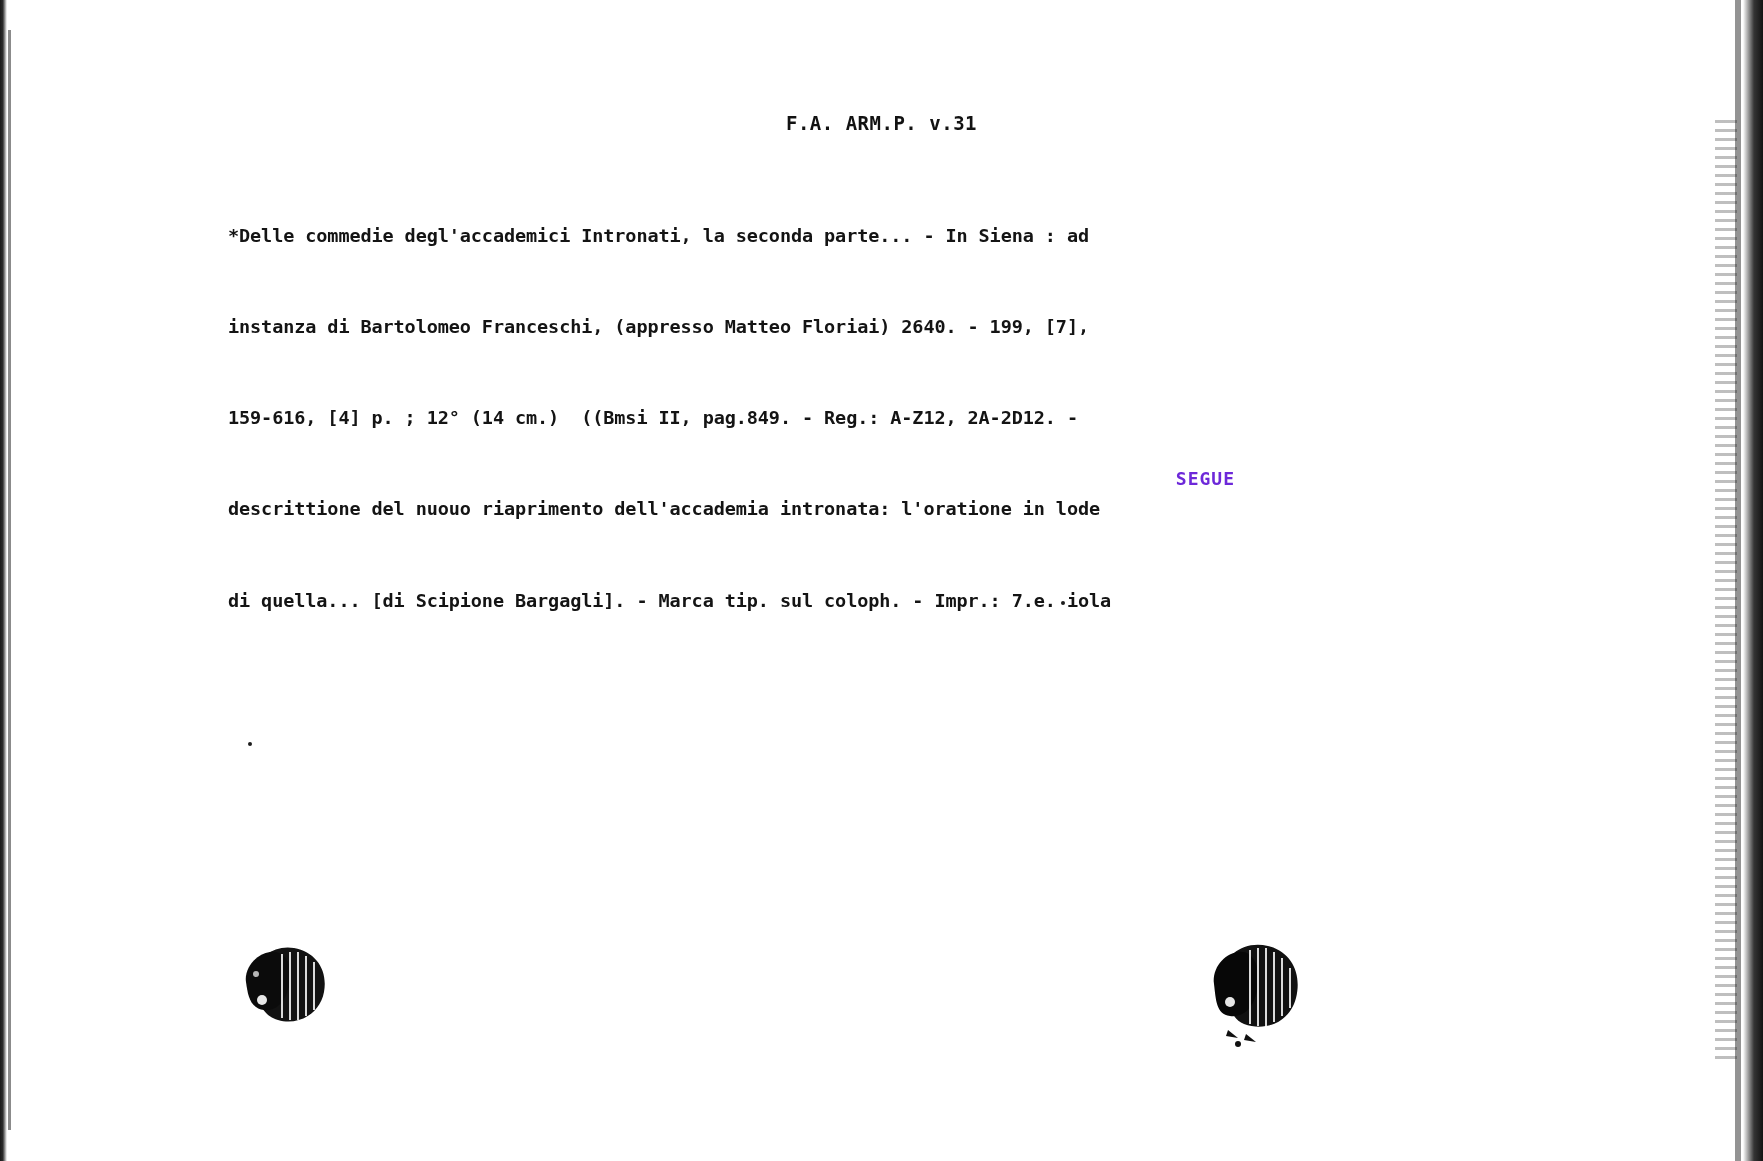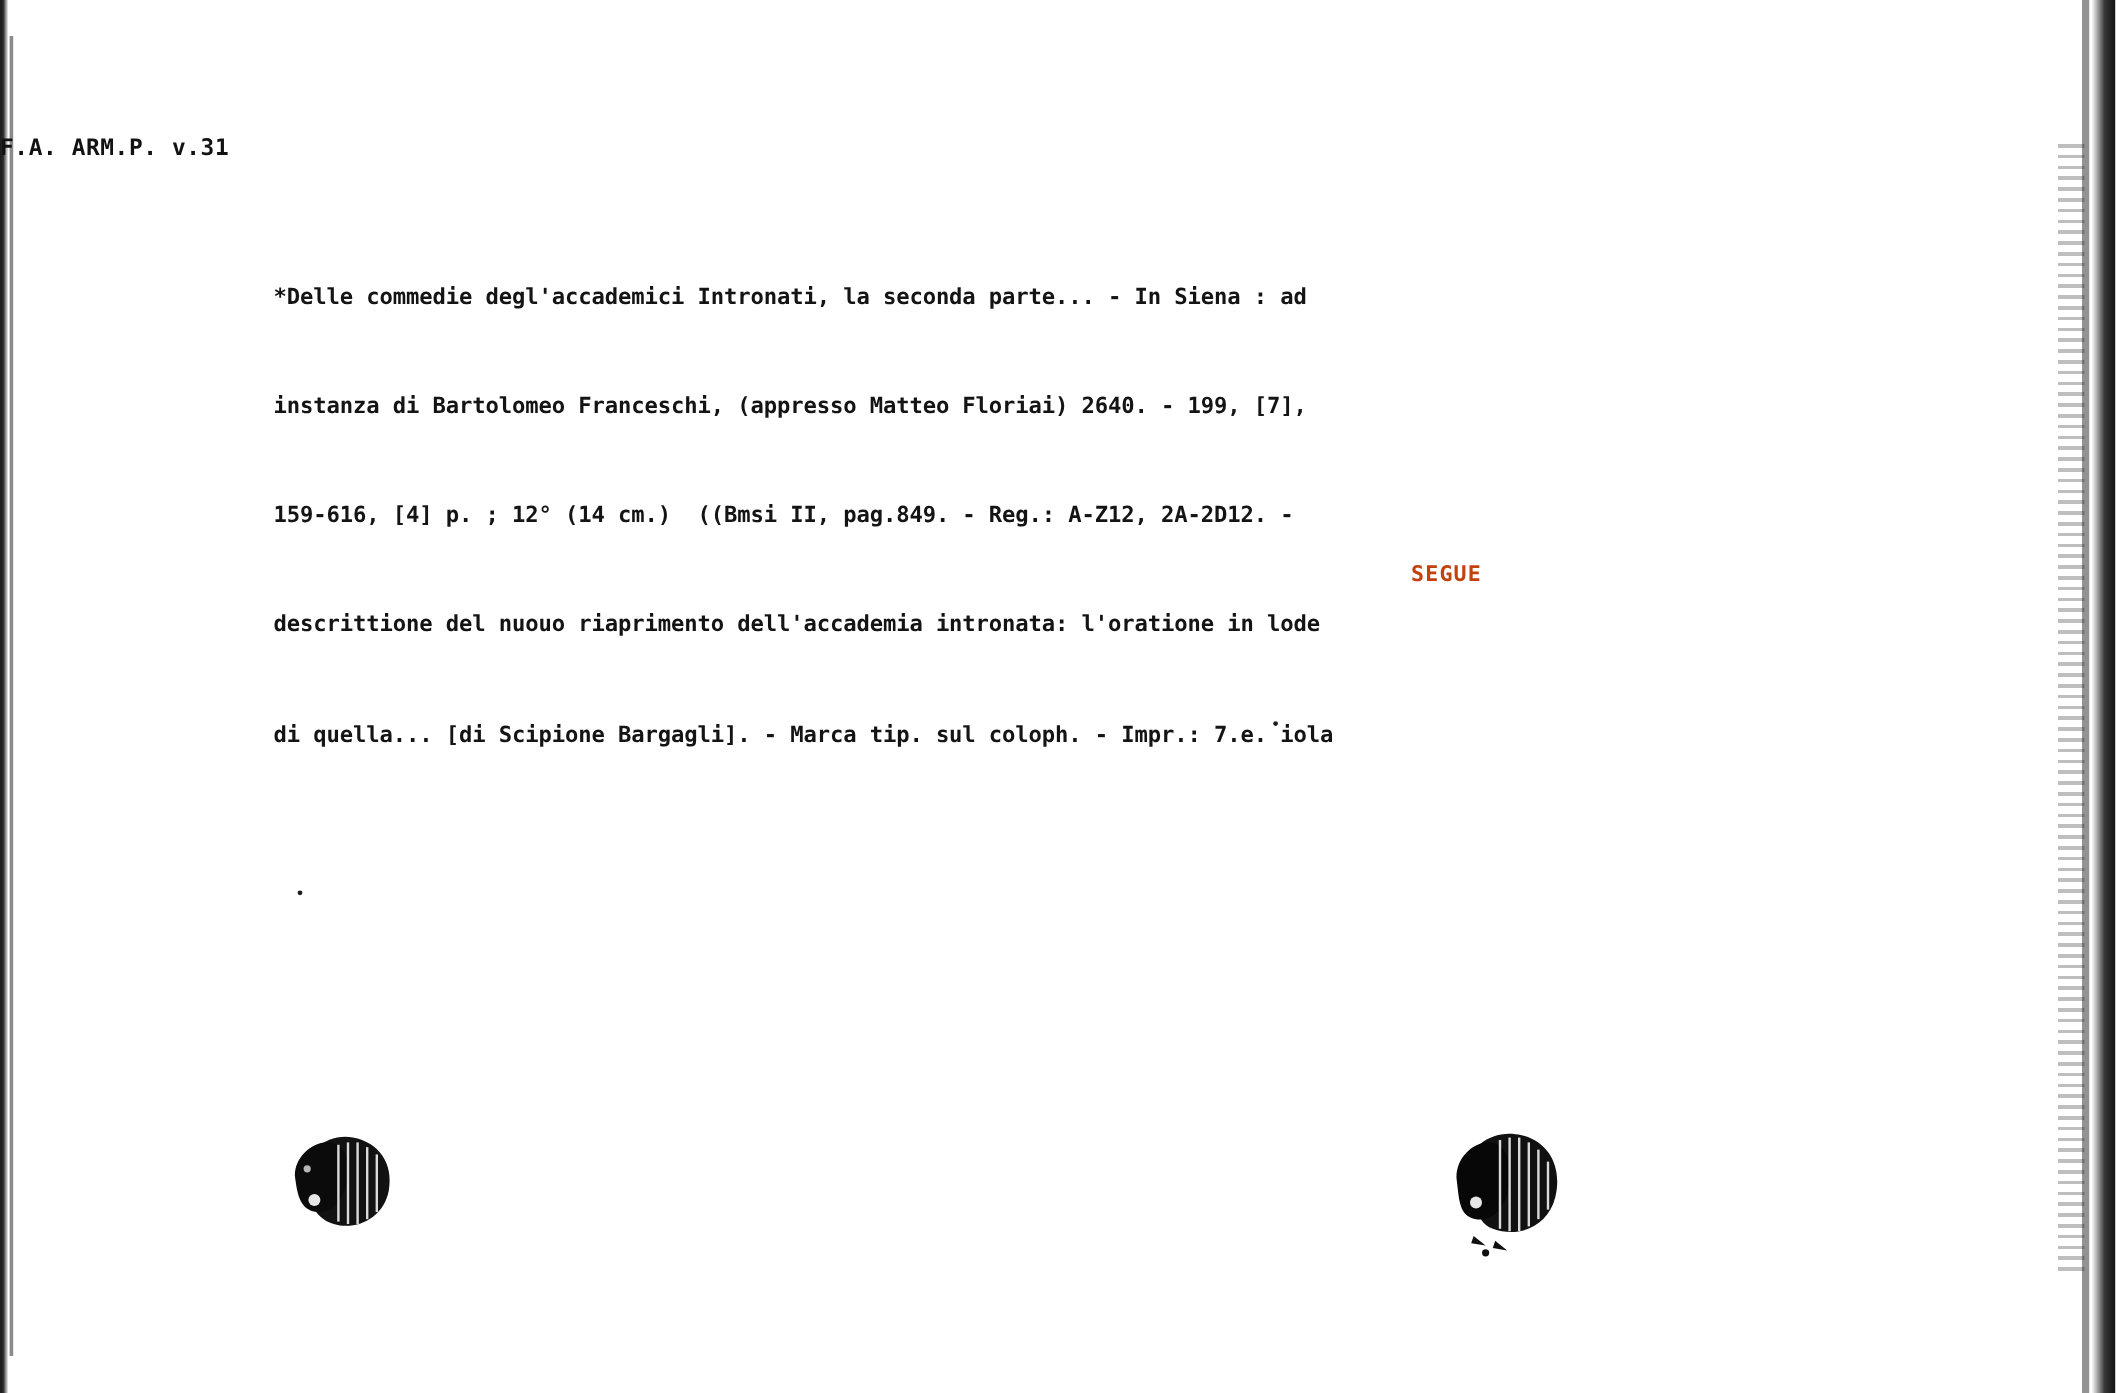--- a/index.html
+++ b/index.html
@@ -71,48 +71,49 @@
       );
     opacity: 0.5;
   }
 
   
   .header-title {
     position: absolute;
     left: 0;
     top: 112px;
     width: 100%;
+    text-align: center;
     font-size: 19px;
     font-weight: bold;
     letter-spacing: 0.5px;
     color: #121212;
   }
   .record-block {
     position: absolute;
     left: 228px;
-    top: 172px;
+    top: 160px;
     width: 1060px;
     font-size: 18.5px;
     line-height: 30.4px;
     color: #141414;
     font-weight: bold;
     letter-spacing: -0.1px;
     white-space: pre-wrap;
   }
   .record-line {
     white-space: pre;
   }
   .segue {
     position: absolute;
     right: 528px;
     top: 468px;
     font-size: 18px;
     font-weight: bold;
     letter-spacing: 1px;
-    color: #c2410c;
+    color: #6d28d9;
   }
 
   
   .dot {
     position: absolute;
     width: 4px;
     height: 4px;
     background: #1d1d1d;
     border-radius: 50%;
   }

